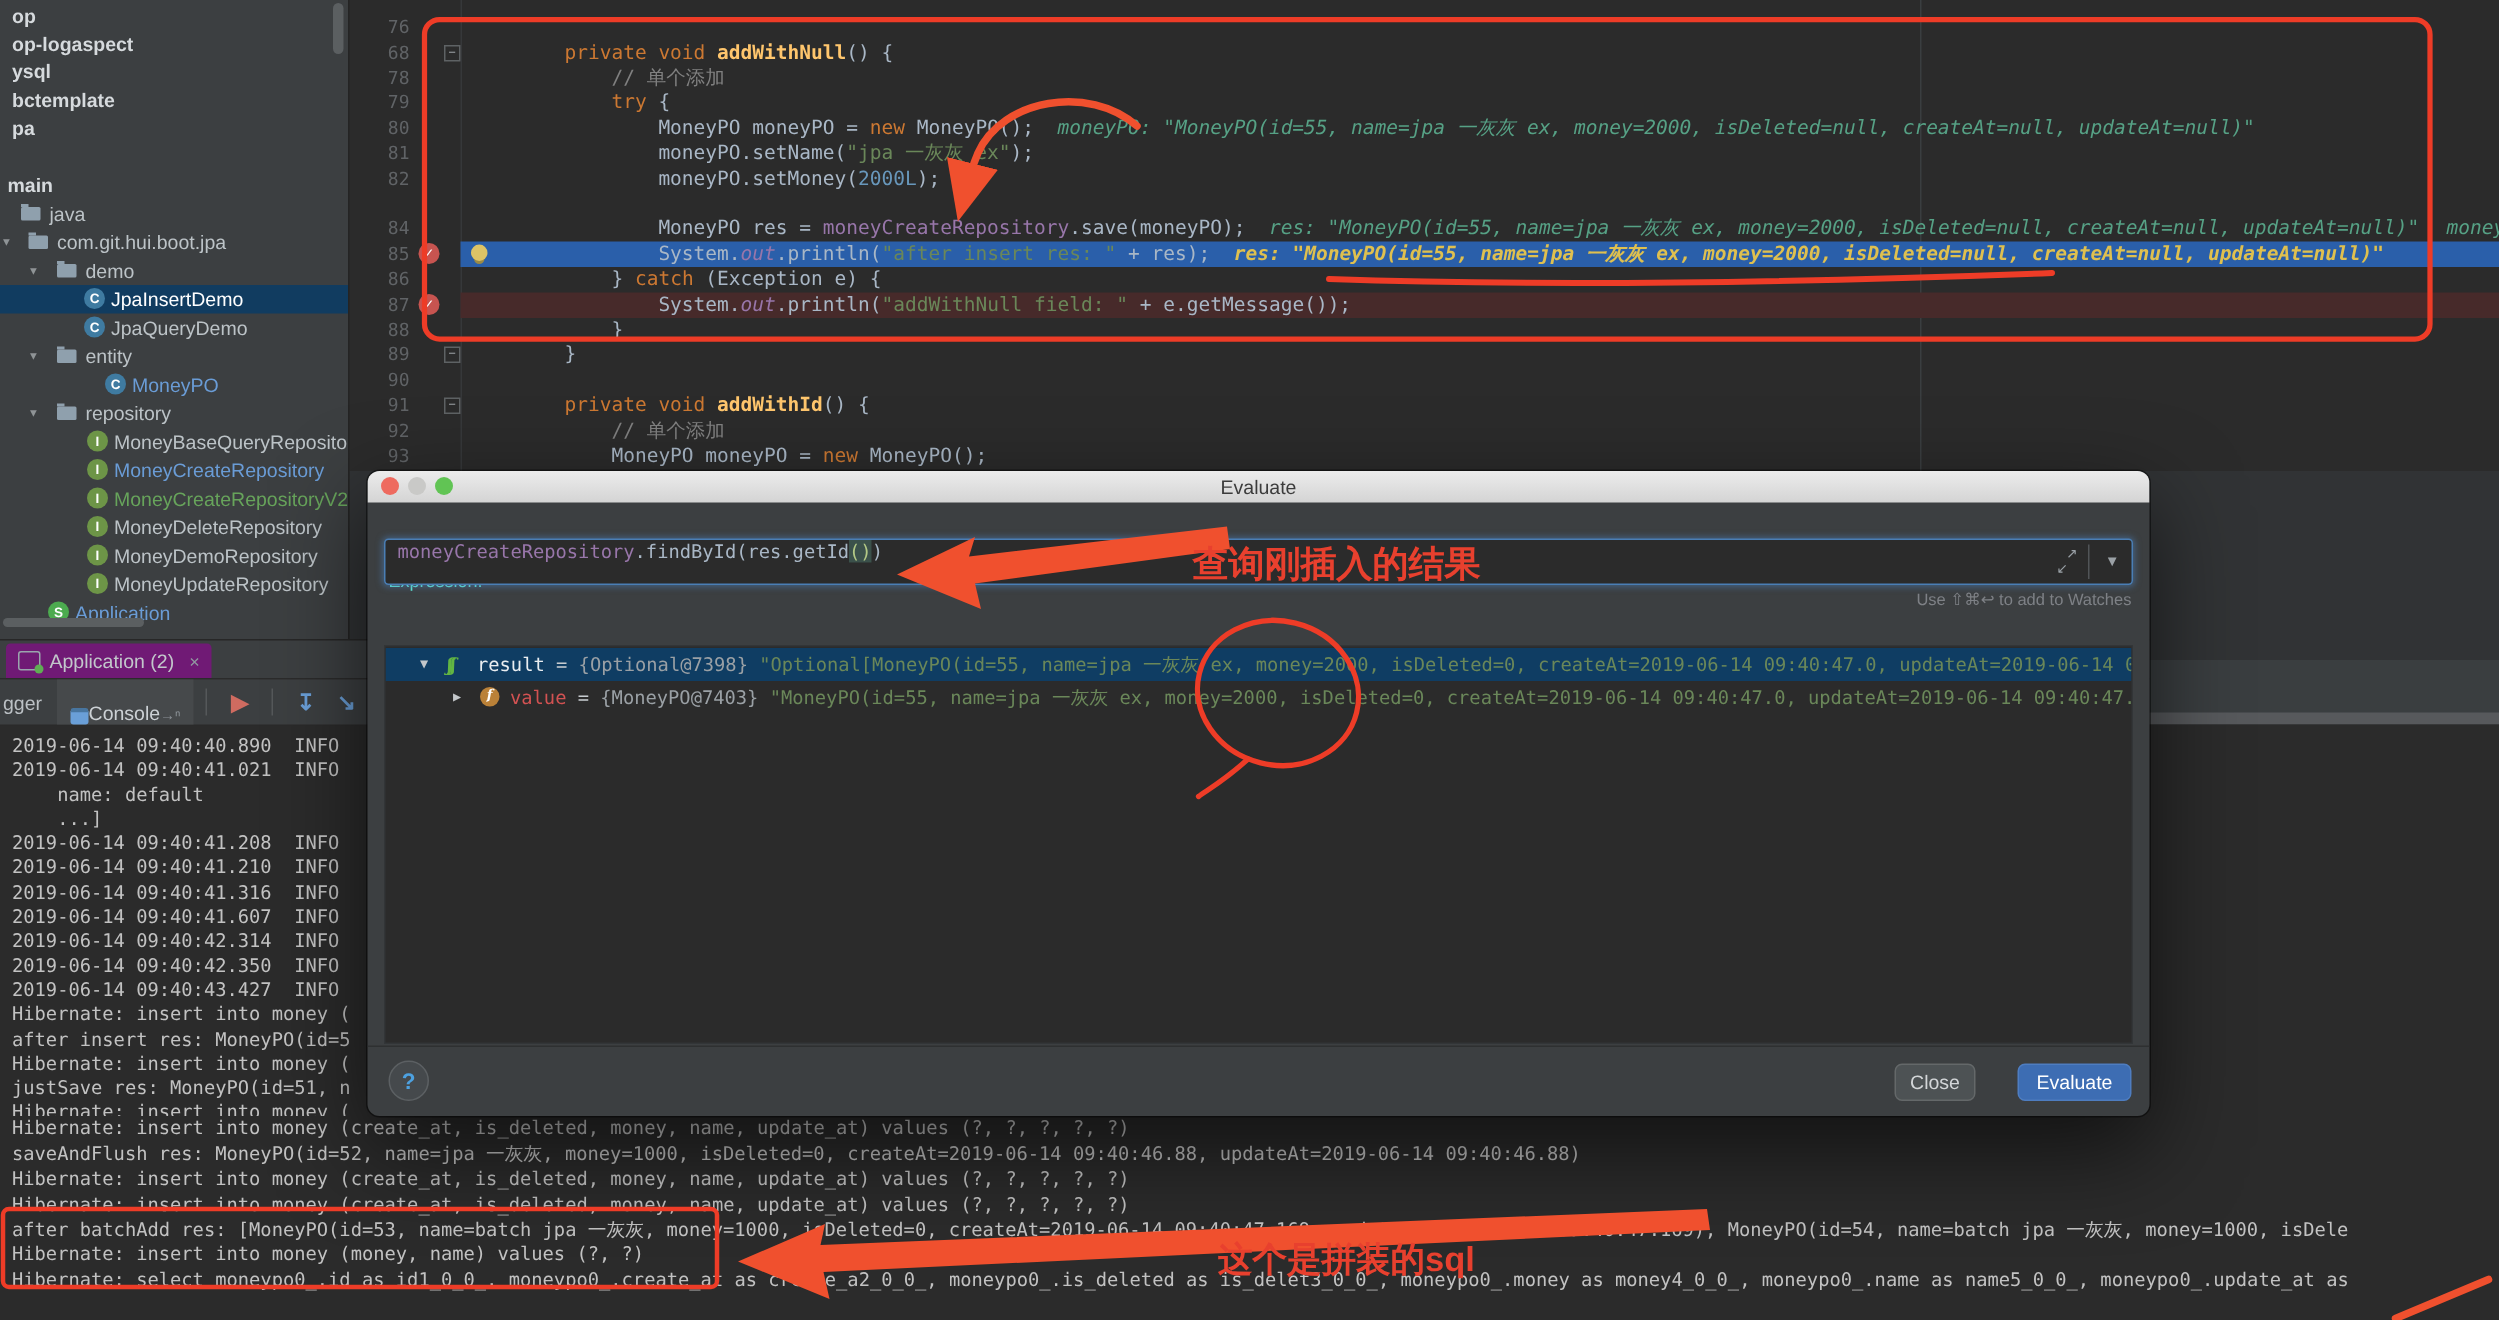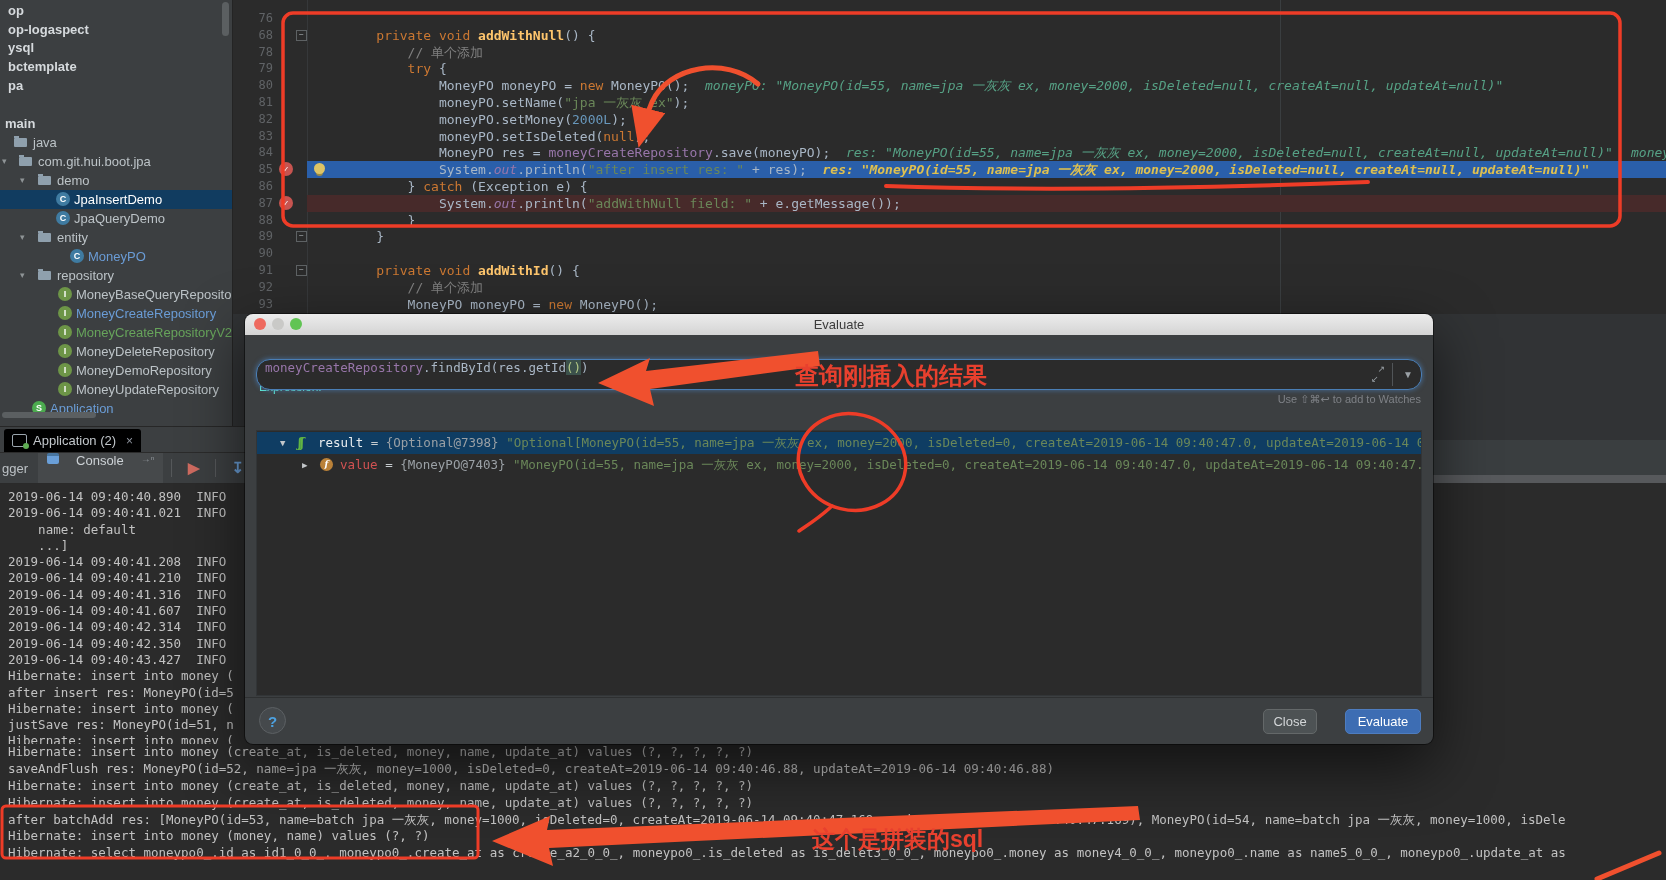--- a/index.html
+++ b/index.html
@@ -50,28 +50,28 @@
   .sg-c{color:#808080;}.sg-m{color:#ffc66d;font-weight:bold;}.sg-f{color:#9876aa;}
   .sg-o{color:#9876aa;font-style:italic;}
   .sg-h{color:#56a185;font-style:italic;}
   .sg-hy{color:#dfc04f;font-style:italic;font-weight:bold;}
   #orphan-hint{position:absolute;left:1398px;top:144px;font:italic 13px "DejaVu Sans Mono",monospace;line-height:17px;}
 
   
   #tabstrip{position:absolute;left:0;top:426px;width:1666px;height:27px;background:#3c3f41;
             border-top:1px solid #272727;border-bottom:1px solid #2b2b2b;box-sizing:border-box;z-index:2;}
   .dtab{position:absolute;left:4px;top:2px;height:23px;display:flex;align-items:center;gap:6px;
-        padding:0 8px;color:#c2c7cb;font-size:13px;background:#000000;border-radius:3px 3px 0 0;}
+        padding:0 8px;color:#c2c7cb;font-size:13px;background:#701a75;border-radius:3px 3px 0 0;}
   .dtab-icon{width:13px;height:11px;border:1px solid #9aa5ad;border-radius:2px;position:relative;}
   .dtab-icon::after{content:"";position:absolute;right:-3px;bottom:-3px;width:6px;height:6px;border-radius:50%;background:#5fad53;}
   .dtab-close{color:#9096a0;font-size:12px;margin-left:4px;}
   #dbgbar{position:absolute;left:0;top:453px;width:1666px;height:31px;background:#3c3f41;
           border-bottom:1px solid #2a2a2a;display:flex;align-items:center;box-sizing:border-box;z-index:2;}
   #tab-debugger{color:#bcc1c5;font-size:13px;padding:0 10px 0 2px;}
-  #tab-console{display:flex;align-items:flex-start;gap:17px;background:#46494b;height:30px;padding:0 9px;
+  #tab-console{display:flex;align-items:flex-end;gap:0;background:#46494b;height:30px;padding:0 9px;
                color:#ccd1d5;font-size:13px;}
   .con-ic{width:12px;height:11px;background:#6a9fd8;border-radius:2px;border-top:3px solid #48759f;box-sizing:border-box;}
   .con-suffix{color:#8b9197;font-size:10px;}
   .vsep{width:1px;height:18px;background:#55585a;margin:0 8px;}
   .dbg-ic{font-size:15px;font-weight:bold;width:27px;text-align:center;}
 
   
   #console-left{position:absolute;left:0;top:484px;width:245px;height:260px;background:#2b2b2b;
                 overflow:hidden;padding-top:5px;box-sizing:border-box;}
   .con-line{height:16.3px;line-height:16.3px;font:12.5px "DejaVu Sans Mono",monospace;color:#c2c2c2;
@@ -94,21 +94,21 @@
   .dlg-title{height:21px;background:linear-gradient(#ececec,#d4d4d4);position:relative;text-align:center;
              font-size:13px;color:#3c3c3c;line-height:21px;}
   .tl{position:absolute;top:4px;width:12px;height:12px;border-radius:50%;}
   .tl-r{left:9px;background:#ee6a5f;}
   .tl-y{left:27px;background:#c9c9c7;}
   .tl-g{left:45px;background:#61c454;}
   .dlg-label{position:absolute;left:14px;font-size:12px;color:#5eead4;margin-top:37px;}
   #lbl-expr{top:29px;}
   #lbl-result{top:101px;}
   #expr-input{position:absolute;left:11px;top:45px;width:1166px;height:31px;background:#2b2b2b;
-              border:1px solid #4a7eb5;border-radius:14px;box-sizing:border-box;
+              border:1px solid #4a7eb5;border-radius:3px;box-sizing:border-box;
               box-shadow:0 0 4px 1px rgba(74,126,181,.55);}
   #expr-text{position:absolute;left:8px;top:0;line-height:29px;font:12.5px "DejaVu Sans Mono",monospace;white-space:pre;}
   .e-field{color:#9876aa;}.e-plain{color:#a9b7c6;}.e-paren{background:#3b514b;color:#b3c986;}
   #expr-expand{position:absolute;right:36px;top:3px;width:14px;height:22px;color:#9aa1a7;font-size:9px;}
   #expr-expand .x1{position:absolute;right:0;top:1px;}
   #expr-expand .x2{position:absolute;left:0;bottom:1px;}
   #expr-sep{position:absolute;right:28px;top:3px;width:1px;height:23px;background:#515558;}
   #expr-dd{position:absolute;right:8px;top:0;line-height:29px;color:#9ba1a6;font-size:10px;}
   #watches-hint{position:absolute;right:12px;top:79px;font-size:11px;color:#7e8186;}
   #result-panel{position:absolute;left:11px;top:116px;width:1166px;height:266px;background:#2b2b2b;
@@ -173,24 +173,20 @@
           <span class="codetxt"><span class="sg-p">            MoneyPO moneyPO = </span><span class="sg-k">new</span><span class="sg-p"> MoneyPO();</span><span class="sg-h">  moneyPO: "MoneyPO(id=55, name=jpa 一灰灰 ex, money=2000, isDeleted=null, createAt=null, updateAt=null)"</span></span>
         </div>
         <div class="ed-row" style="top: 94px;">
           <span class="lnum">81</span>
           <span class="codetxt"><span class="sg-p">            moneyPO.setName(</span><span class="sg-s">"jpa 一灰灰 ex"</span><span class="sg-p">);</span></span>
         </div>
         <div class="ed-row" style="top: 110.8px;">
           <span class="lnum">82</span>
           <span class="codetxt"><span class="sg-p">            moneyPO.setMoney(</span><span class="sg-n">2000L</span><span class="sg-p">);</span></span>
         </div>
-        <div class="ed-row" style="top: 127.6px;">
-          <span class="lnum">83</span>
-          <span class="codetxt"><span class="sg-p">            moneyPO.setIsDeleted(</span><span class="sg-k">null</span><span class="sg-p">);</span></span>
-        </div>
         <div class="ed-row" style="top: 144.4px;">
           <span class="lnum">84</span>
           <span class="codetxt"><span class="sg-p">            MoneyPO res = </span><span class="sg-f">moneyCreateRepository</span><span class="sg-p">.save(moneyPO);</span><span class="sg-h">  res: "MoneyPO(id=55, name=jpa 一灰灰 ex, money=2000, isDeleted=null, createAt=null, updateAt=null)"</span></span>
         </div>
         <div class="ed-row" style="top: 161.2px;">
           <div class="hl hl-exec"></div>
           <span class="lnum">85</span>
           <span class="bpdot">✓</span>
           <span class="bulb"></span>
           <span class="codetxt"><span class="sg-p">            System.</span><span class="sg-o">out</span><span class="sg-p">.println(</span><span class="sg-s">"after insert res: "</span><span class="sg-p"> + res);</span><span class="sg-hy">  res: "MoneyPO(id=55, name=jpa 一灰灰 ex, money=2000, isDeleted=null, createAt=null, updateAt=null)"</span></span>

